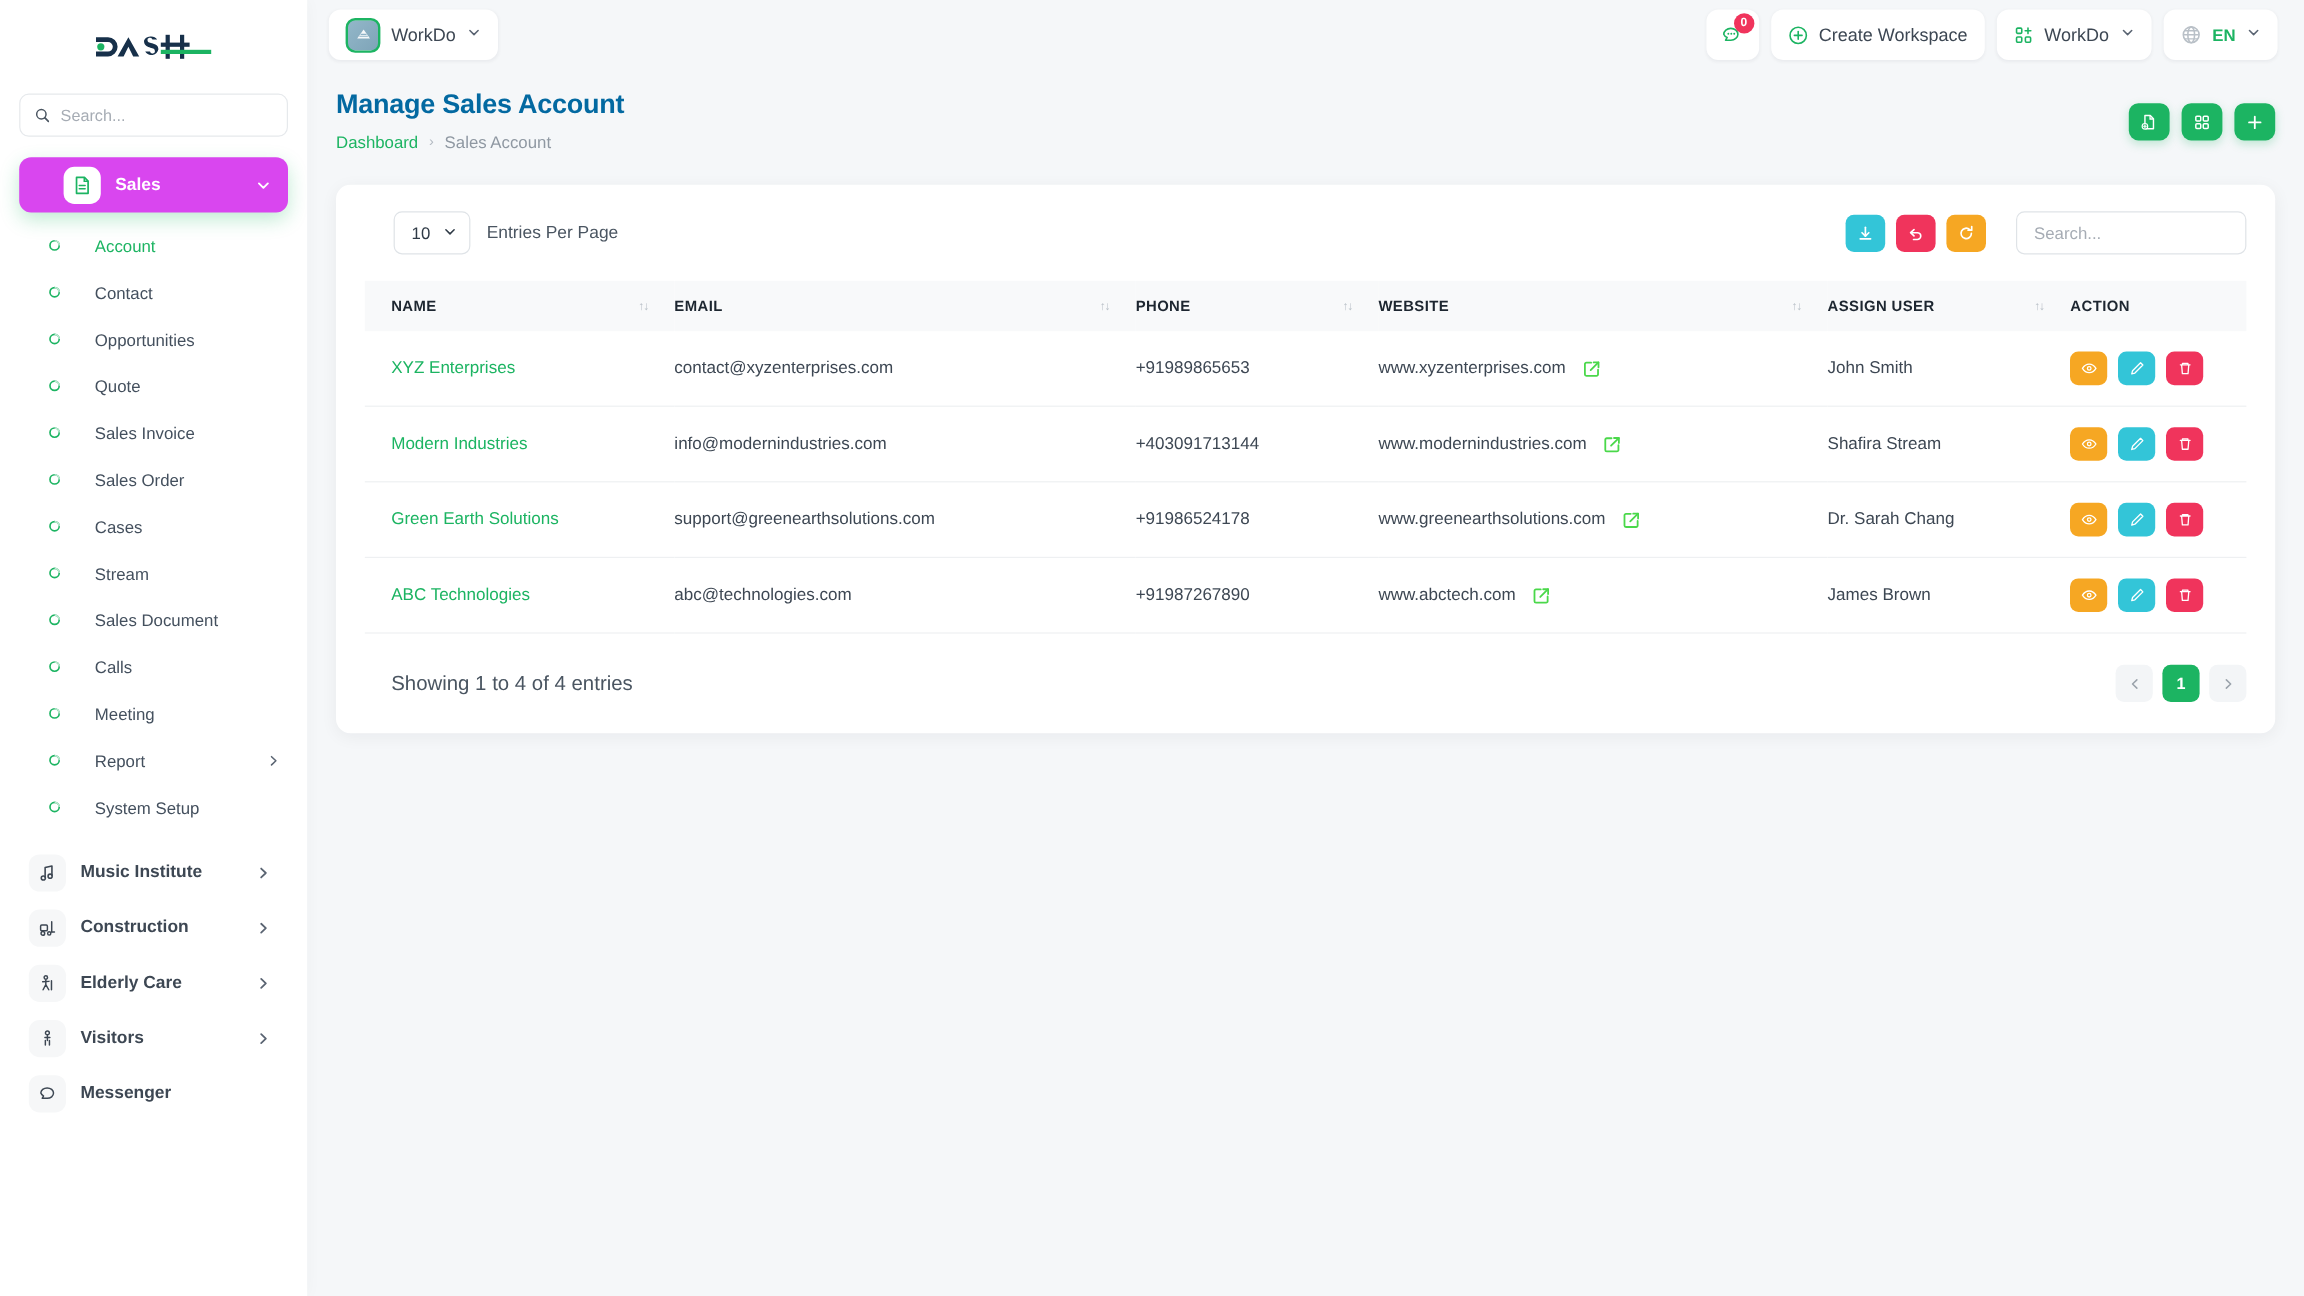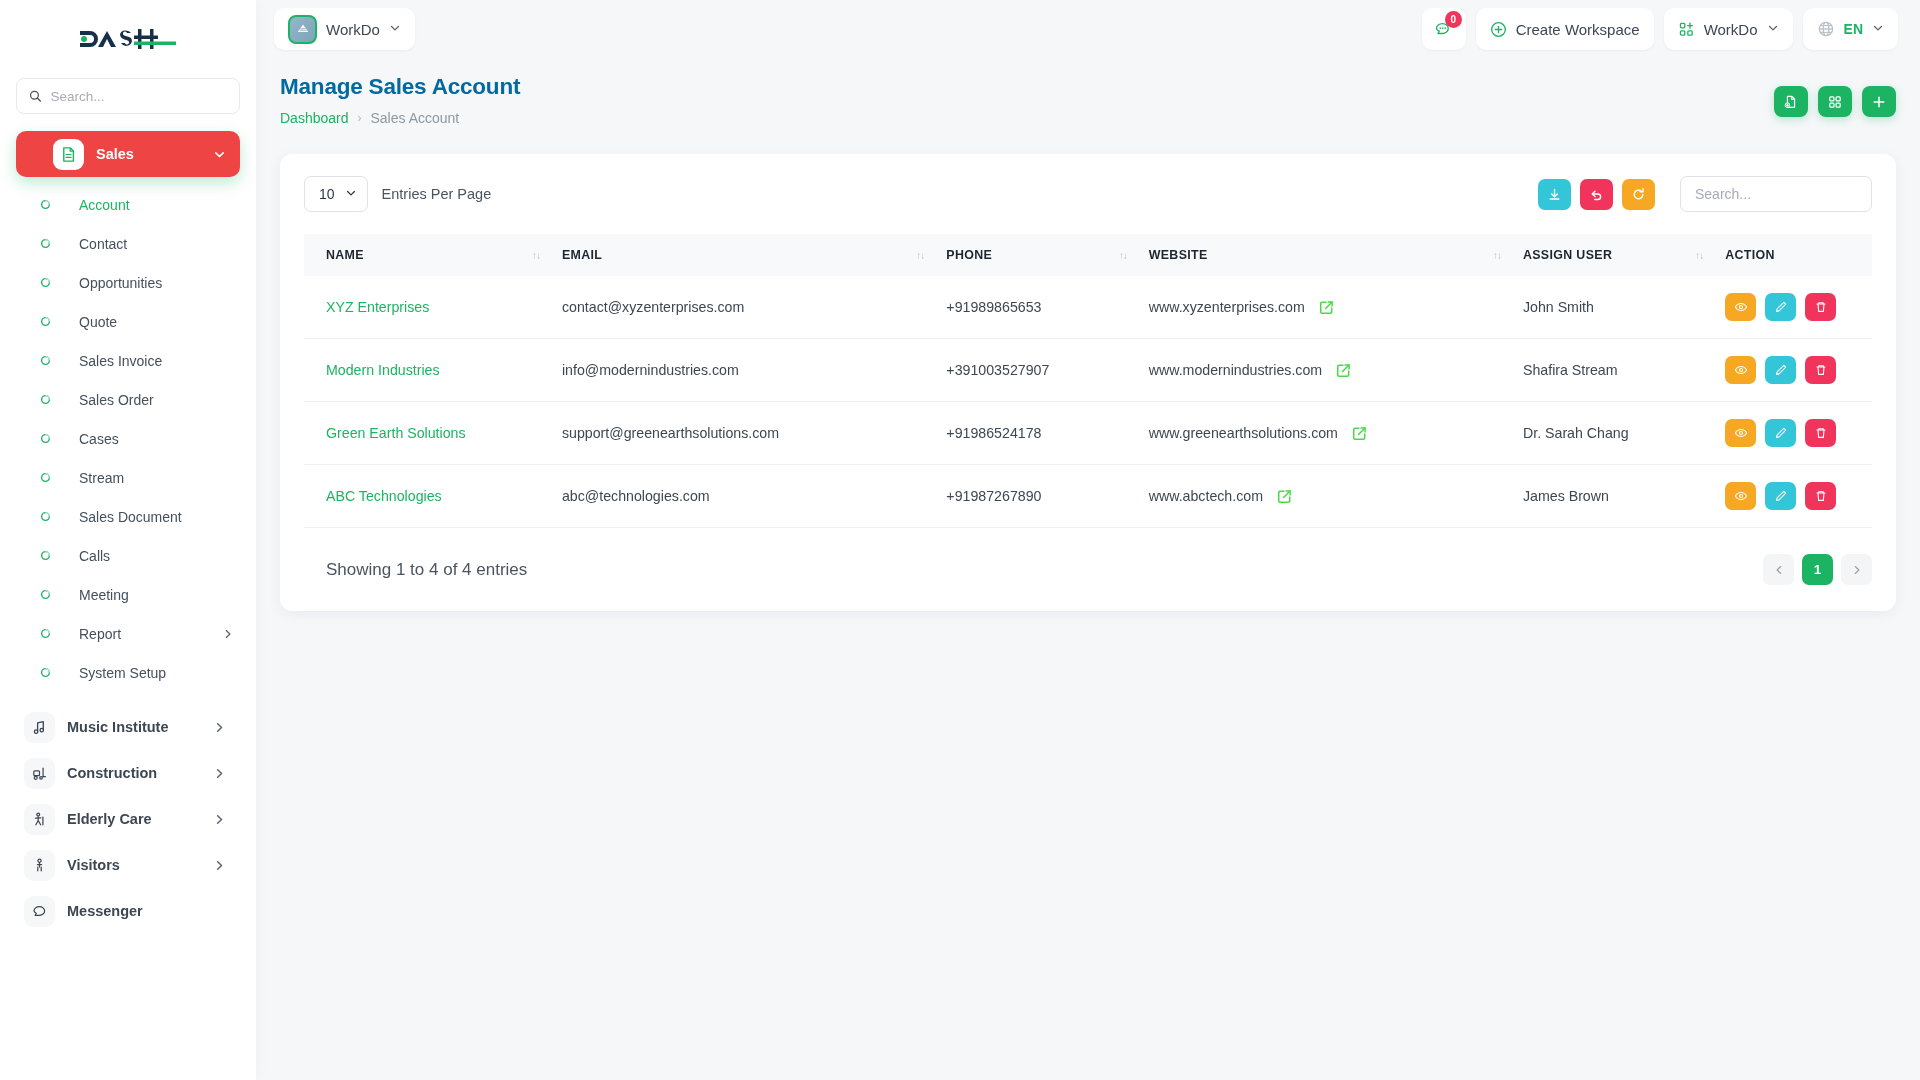--- a/index.html
+++ b/index.html
@@ -28,21 +28,21 @@
     font-family: "Liberation Sans", sans-serif; background: transparent; width: 100%;
   }
   .search-box input::placeholder { color: #a6acb4; }
 
   .nav { margin-top: 17px; }
   .nav-main {
     margin: 0 16px 0 16px; height: 46px; border-radius: 10px;
     display: flex; align-items: center; padding: 0 14px 0 8px; gap: 12px;
     cursor: pointer; position: relative;
   }
-  .nav-main.active { background: #ef4444; box-shadow: 0 6px 16px rgba(28,180,98,0.28); padding-left: 37px; }
+  .nav-main.active { background: #d946ef; box-shadow: 0 6px 16px rgba(28,180,98,0.28); padding-left: 37px; }
   .nav-icon-box {
     width: 31px; height: 31px; border-radius: 9px; background: #ffffff;
     display: flex; align-items: center; justify-content: center; flex: 0 0 31px;
   }
   .nav-main.active .nav-label { color: #ffffff; font-weight: bold; font-size: 14.5px; }
   .nav-label { color: #3d4753; font-size: 14.5px; flex: 1; }
   .nav-main.plain .nav-icon-box { background: #f6f7f8; }
   .nav-main.plain .nav-label { font-weight: bold; color: #3d4753; }
   .chev { display: flex; align-items: center; }
 
@@ -100,21 +100,21 @@
     width: 34px; height: 31px; border-radius: 8px; background: #1cb462;
     display:flex; align-items:center; justify-content:center; cursor:pointer;
     box-shadow: 0 3px 8px rgba(28,180,98,0.25);
   }
 
   
   .card {
     margin: 28px 24px 0 24px; background: #ffffff; border-radius: 12px;
     box-shadow: 0 3px 14px rgba(16,24,40,0.055); padding: 22px 24px 26px 24px;
   }
-  .card-toolbar { display: flex; align-items: center; }
+  .card-toolbar { display: flex; align-items: center; margin-left: 24px; }
   .epp { display: flex; align-items: center; gap: 14px; }
   .select-box {
     height: 36px; min-width: 63px; border: 1px solid #dfe3e7; border-radius: 7px;
     display: flex; align-items: center; justify-content: space-between; gap: 10px;
     padding: 0 10px 0 14px; font-size: 14px; color: #2f3a46; cursor: pointer; background:#fff;
   }
   .epp-label { font-size: 14.5px; color: #4a5561; }
   .toolbar-spacer { flex: 1; }
   .tools { display: flex; align-items: center; gap: 9px; }
   .tbtn {
@@ -672,21 +672,21 @@
                     <path d="M3.4 4.6 h9.2 M5.4 4.6 V3.2 h5.2 v1.4 M4.6 4.6 l0.7 8.4 h5.4 l0.7 -8.4" fill="none" stroke="#fff" stroke-width="1.25" stroke-linecap="round" stroke-linejoin="round"></path>
                   </svg>
                 </span>
               </div>
             </td>
           </tr>
 
           <tr>
             <td class="c-name"><span class="name-link">Modern Industries</span></td>
             <td class="c-email">info@modernindustries.com</td>
-            <td class="c-phone">+391003527907</td>
+            <td class="c-phone">+403091713144</td>
             <td class="c-web">
               <div class="web-cell">
                 <span>www.modernindustries.com</span>
                 <span class="ext-link">
                   <svg width="17" height="17" viewBox="0 0 18 18">
                     <path d="M8.4 3.4 H4.2 a1.3 1.3 0 0 0 -1.3 1.3 v9 a1.3 1.3 0 0 0 1.3 1.3 h9 a1.3 1.3 0 0 0 1.3 -1.3 V9.6" fill="none" stroke="#4ad84a" stroke-width="1.6" stroke-linecap="round"></path>
                     <line x1="8" y1="10" x2="14.8" y2="3.2" stroke="#4ad84a" stroke-width="1.6" stroke-linecap="round"></line>
                     <polyline points="10.6,3.2 14.9,3.2 14.9,7.5" fill="none" stroke="#4ad84a" stroke-width="1.6" stroke-linecap="round" stroke-linejoin="round"></polyline>
                   </svg>
                 </span>

